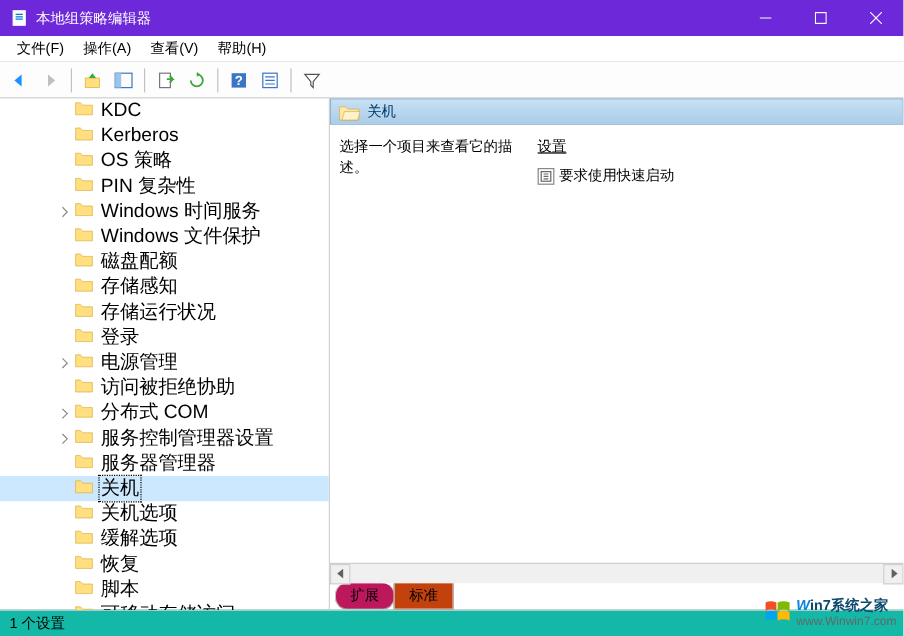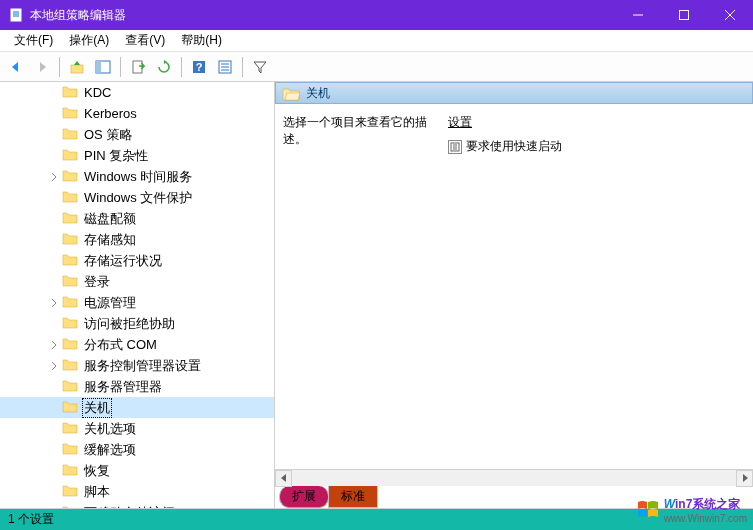--- a/index.html
+++ b/index.html
@@ -20,21 +20,21 @@
 
 .content { display: flex; height: calc(530px - 30px - 22px - 30px - 22px); }
 
 .tree-pane { width: 275px; border-right: 1px solid #d0d0d0; overflow: hidden; position: relative; }
 .tree-scroll { height: 100%; overflow-y: scroll; overflow-x: hidden; }
 .tree-scroll::-webkit-scrollbar { width: 17px; }
 .tree-scroll::-webkit-scrollbar-track { background: #f0f0f0; }
 .tree-scroll::-webkit-scrollbar-thumb { background: #c2c2c2; border: 1px solid #f0f0f0; }
 .tree-scroll::-webkit-scrollbar-button { background: #f0f0f0; height: 17px; border: 1px solid #d0d0d0; }
 
-.tree-node { display: flex; align-items: center; height: 21px; font-size: 13px; padding-left: 62px; white-space: nowrap; cursor: default; }
+.tree-node { display: flex; align-items: center; height: 21px; font-size: 16px; padding-left: 62px; white-space: nowrap; cursor: default; }
 .tree-node .caret { width: 16px; height: 16px; display: flex; align-items: center; justify-content: center; margin-left: -16px; flex-shrink: 0; }
 .tree-node .folder { width: 16px; height: 14px; margin-right: 4px; flex-shrink: 0; }
 .tree-node.selected { background: #cce8ff; }
 .tree-node.selected .label { border: 1px dotted #000; padding: 0 1px; }
 .tree-node .label { padding: 0 2px; }
 
 .right-pane { flex: 1; display: flex; flex-direction: column; }
 .header-row { height: 22px; background: linear-gradient(#c8e0f4, #a9cde9); border: 1px solid #8db2d5; display: flex; align-items: center; font-size: 12px; padding-left: 6px; margin: 0; }
 .header-row .folder { width: 18px; height: 15px; margin-right: 6px; }
 .header-row .text { font-weight: 400; color: #003a6b; }
@@ -54,21 +54,21 @@
 .tabs-row .tab { padding: 2px 12px; border: 1px solid #c0c0c0; border-top: none; background: #fff; margin-right: -1px; cursor: default; }
 .tabs-row .tab.active { background: #be185d; border-bottom: 1px solid #a3a3a3; border-radius: 10px; }
 .tabs-row .tab:not(.active) { background: #c2410c; }
 
 .statusbar { height: 22px; border-top: 1px solid #d0d0d0; display: flex; align-items: center; padding: 0 8px; font-size: 12px; background: #14b8a6; }
 
 .watermark { position: absolute; right: 6px; bottom: 6px; font-size: 12px; display: flex; align-items: center; gap: 4px; z-index: 50; }
 .watermark .wm-icon { width: 24px; height: 24px; }
 .watermark .brand { font-weight: bold; }
 .watermark .brand .w { color: #0b83d9; font-style: italic; font-weight: 900; }
-.watermark .brand .rest { color: #6d28d9; }
+.watermark .brand .rest { color: #0c4a6e; }
 .watermark .url { font-size: 10px; color: #666; display: block; }
 
 .folder-svg { fill: #ffdf80; stroke: #d4a52b; stroke-width: 0.5; }
 .folder-open-svg { fill: #ffe9a8; stroke: #d4a52b; stroke-width: 0.5; }
 </style>
 </head>
 <body>
 
 <div class="titlebar">
   <span class="app-icon">

